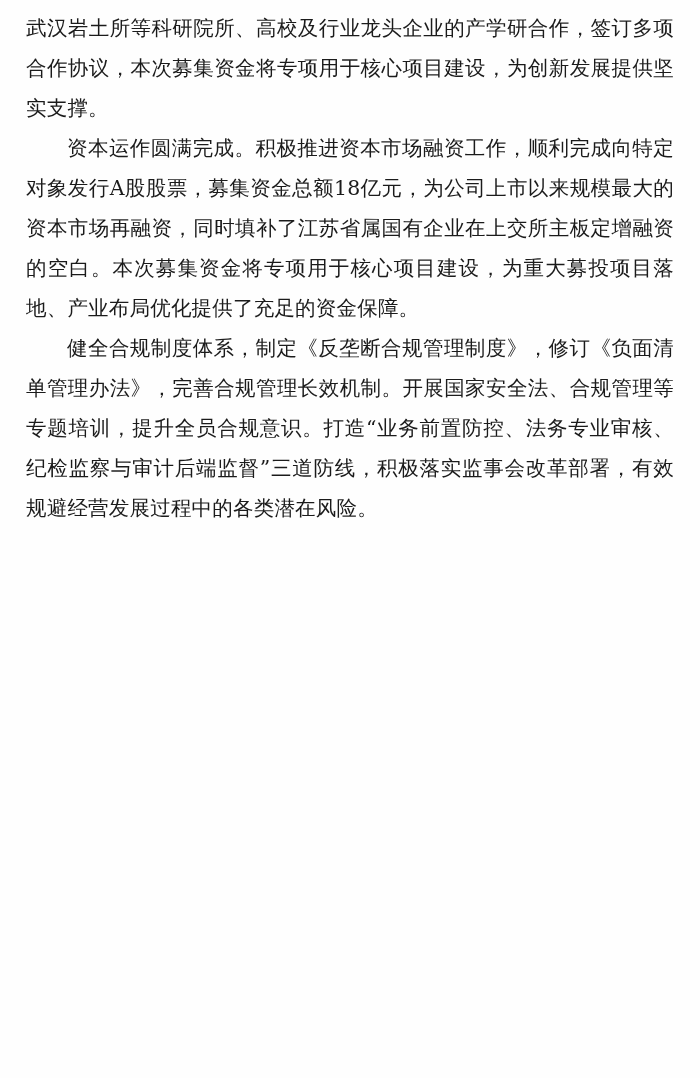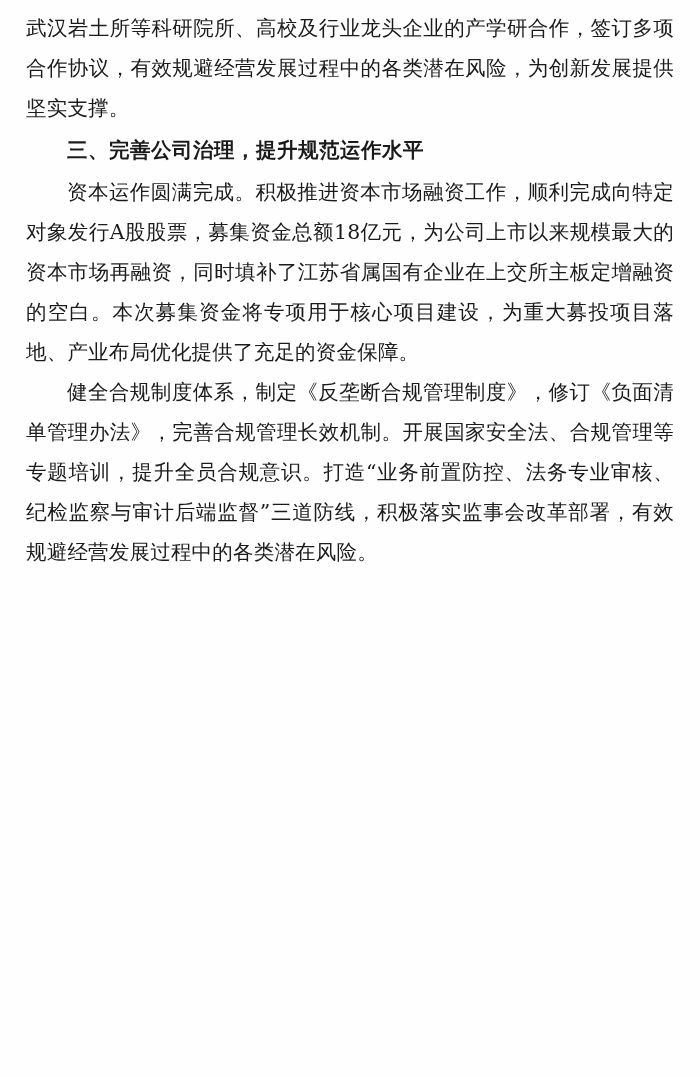--- a/index.html
+++ b/index.html
@@ -46,18 +46,17 @@
     font-size: 20.5px;
     line-height: 44px;
     letter-spacing: 0.5px;
   }
 </style>
 </head>
 <body>
 
 <div class="page">
   <div class="doc-body">
-    <p class="para para-cont">武汉岩土所等科研院所、高校及行业龙头企业的产学研合作，签订多项合作协议，有效规避经营发展过程中的各类潜在风险，为创新发展提供坚实支撑。</p>
-    <p class="heading">三、完善公司治理，提升规范运作水平</p>
+    <p class="para para-cont">武汉岩土所等科研院所、高校及行业龙头企业的产学研合作，签订多项合作协议，本次募集资金将专项用于核心项目建设，为创新发展提供坚实支撑。</p>
     <p class="para">资本运作圆满完成。积极推进资本市场融资工作，顺利完成向特定对象发行A股股票，募集资金总额18亿元，为公司上市以来规模最大的资本市场再融资，同时填补了江苏省属国有企业在上交所主板定增融资的空白。本次募集资金将专项用于核心项目建设，为重大募投项目落地、产业布局优化提供了充足的资金保障。</p>
     <p class="para">健全合规制度体系，制定《反垄断合规管理制度》，修订《负面清单管理办法》，完善合规管理长效机制。开展国家安全法、合规管理等专题培训，提升全员合规意识。打造“业务前置防控、法务专业审核、纪检监察与审计后端监督”三道防线，积极落实监事会改革部署，有效规避经营发展过程中的各类潜在风险。</p>
   </div>
 </div>
 
 </body></html>

